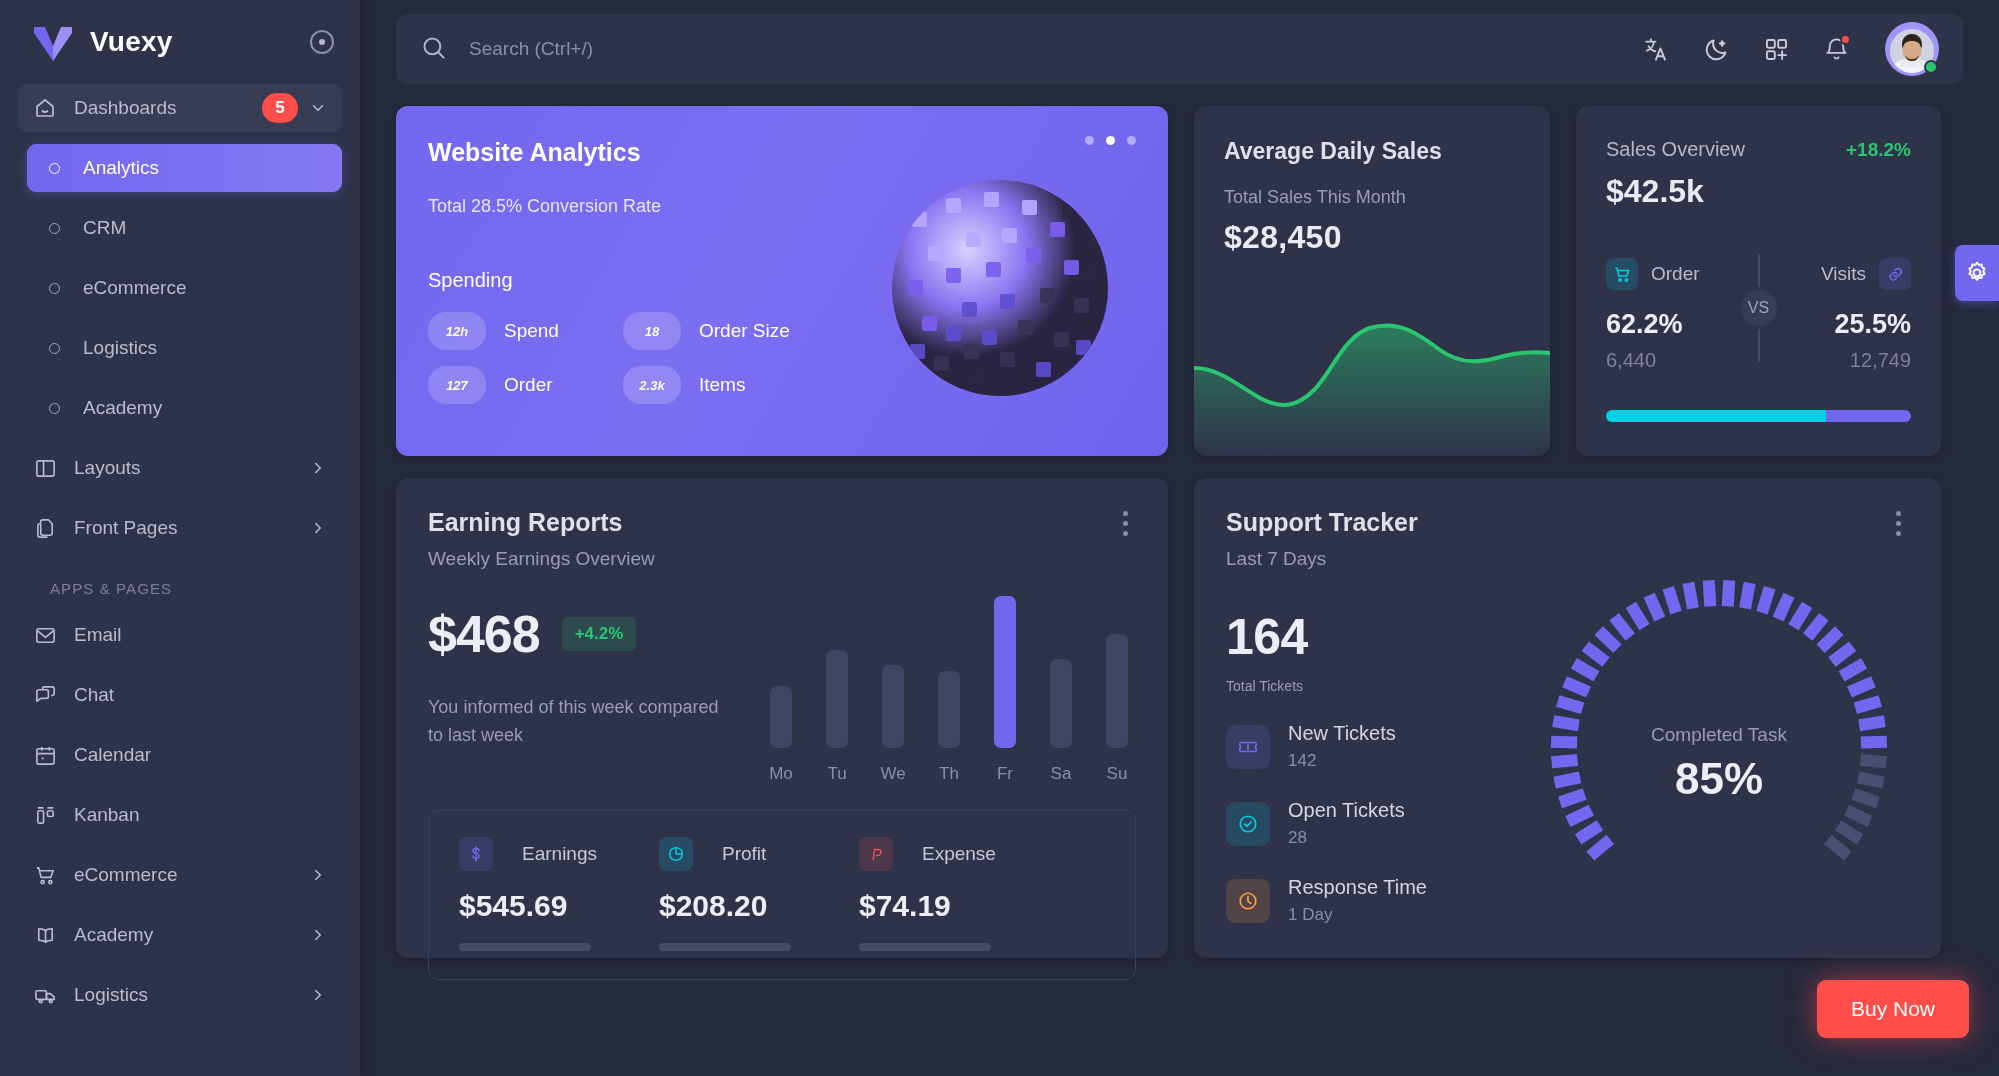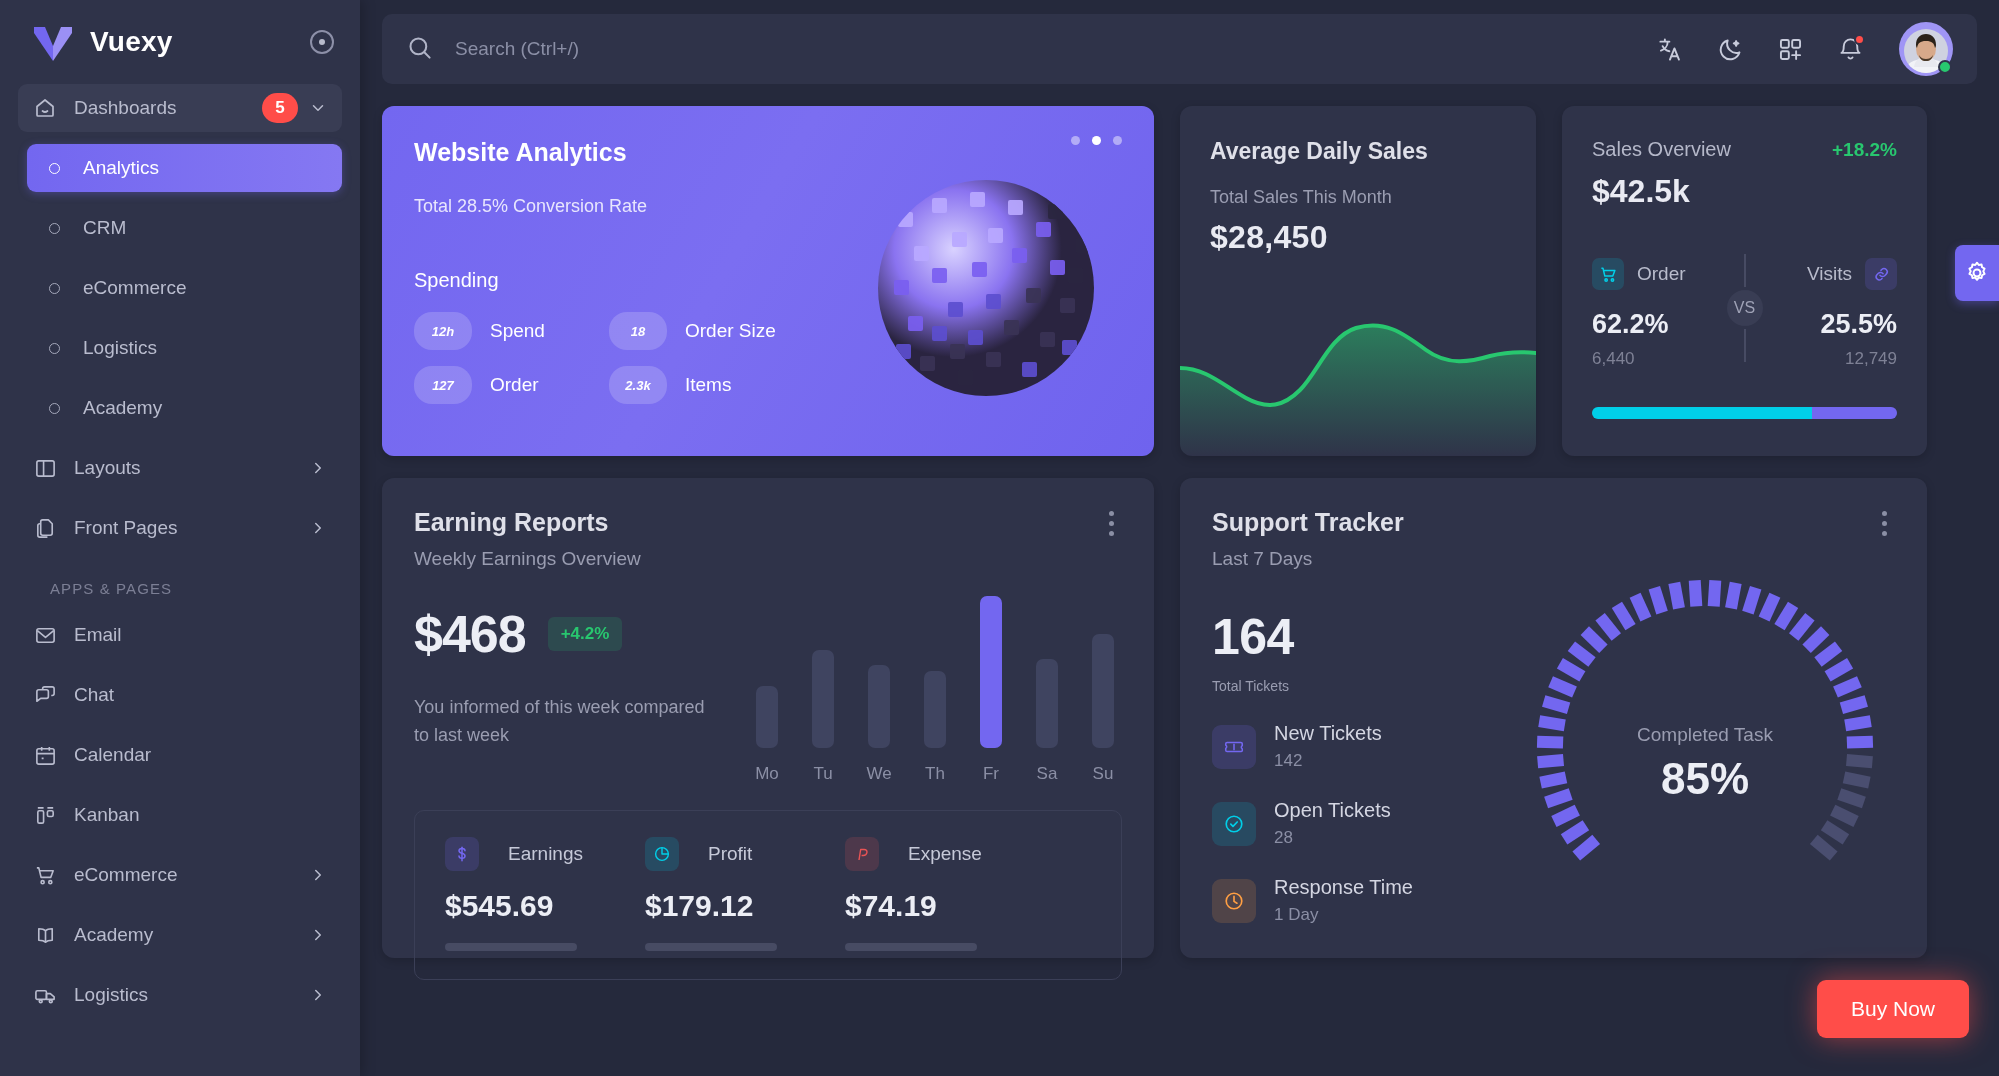--- a/index.html
+++ b/index.html
@@ -46,21 +46,21 @@
   .badge {
     margin-left:auto; background:#ff4d49; color:#fff; font-size:17px; font-weight:bold;
     min-width:36px; height:30px; border-radius:15px; display:flex; align-items:center; justify-content:center;
     padding:0 10px;
   }
   .chev { margin-left:10px; width:20px; height:20px; display:flex; align-items:center; justify-content:center; }
   .chev.right { margin-left:auto; }
   .section-label { font-size:15px; letter-spacing:1.1px; color:#7c7f95; padding:16px 18px 14px 32px; }
 
   
-  .main { flex:1; height:1076px; position:relative; overflow:hidden; padding:0 22px; }
+  .main { flex:1; height:1076px; position:relative; overflow:hidden; padding:0 36px; }
 
   .navbar {
     margin-top:14px; height:70px; background:#2f3349; border-radius:10px;
     display:flex; align-items:center; padding:0 24px;
   }
   .search-wrap { display:flex; align-items:center; flex:1; cursor:text; }
   .search-ph { font-size:19px; color:#8b8fa6; margin-left:22px; }
   .nav-actions { display:flex; align-items:center; gap:30px; }
   .nb-icon { cursor:pointer; position:relative; display:flex; align-items:center; justify-content:center;
              width:30px; height:30px; color:#c8cbdb; }
@@ -110,21 +110,21 @@
   .so-cmp { display:flex; align-items:flex-start; margin-top:48px; position:relative; }
   .so-col { width:140px; }
   .so-col.right { text-align:right; margin-left:auto; }
   .so-lbl { display:flex; align-items:center; gap:13px; }
   .so-col.right .so-lbl { justify-content:flex-end; }
   .ico-box { width:32px; height:32px; border-radius:7px; display:flex; align-items:center; justify-content:center; }
   .ico-box.cyan { background:rgba(0,207,232,.16); }
   .ico-box.purple { background:rgba(115,103,240,.18); }
   .so-name { font-size:19px; color:#b9bccc; }
   .so-val { font-size:27px; color:#eceef5; font-weight:bold; margin-top:19px; }
-  .so-small { font-size:17px; color:#7e8195; margin-top:9px; }
+  .so-small { font-size:20px; color:#7e8195; margin-top:9px; }
   .vs-wrap { position:absolute; left:50%; transform:translateX(-50%); top:-4px; height:108px;
              display:flex; flex-direction:column; align-items:center; }
   .vs-line { width:2px; flex:1; background:#474b63; }
   .vs-badge { width:36px; height:36px; border-radius:50%; background:#393d54; color:#9fa2b6;
               font-size:16px; display:flex; align-items:center; justify-content:center; margin:3px 0; }
   .so-bar { margin-top:38px; height:12px; border-radius:6px; overflow:hidden; display:flex; background:#3a3e56; }
   .so-bar .a { background:#00cfe8; }
   .so-bar .b { background:#7367f0; }
 
   
@@ -671,21 +671,21 @@
           <div class="st">
             <div class="st-head">
               <span class="st-ico c">
                 <svg width="18" height="18" viewBox="0 0 24 24" fill="none" stroke="#00cfe8" stroke-width="1.9" stroke-linejoin="round">
                     <circle cx="12" cy="12" r="8.5"></circle>
                     <path d="M12 3.5v8.5h8.5"></path>
                   </svg>
               </span>
               <span class="st-name">Profit</span>
             </div>
-            <div class="st-val">$179.12</div>
+            <div class="st-val">$208.20</div>
             <div class="st-track"><span class="st-fill" style="width:52%;background:#00cfe8"></span></div>
           </div>
           <div class="st">
             <div class="st-head">
               <span class="st-ico r">
                 <svg width="18" height="18" viewBox="0 0 24 24" fill="none" stroke="#ea5455" stroke-width="1.9" stroke-linejoin="round">
                     <path d="M8 20l2.2-14h4.6c2.6 0 4.2 1.5 3.8 4-.4 2.6-2.4 4-5 4h-2.2"></path>
                   </svg>
               </span>
               <span class="st-name">Expense</span>

